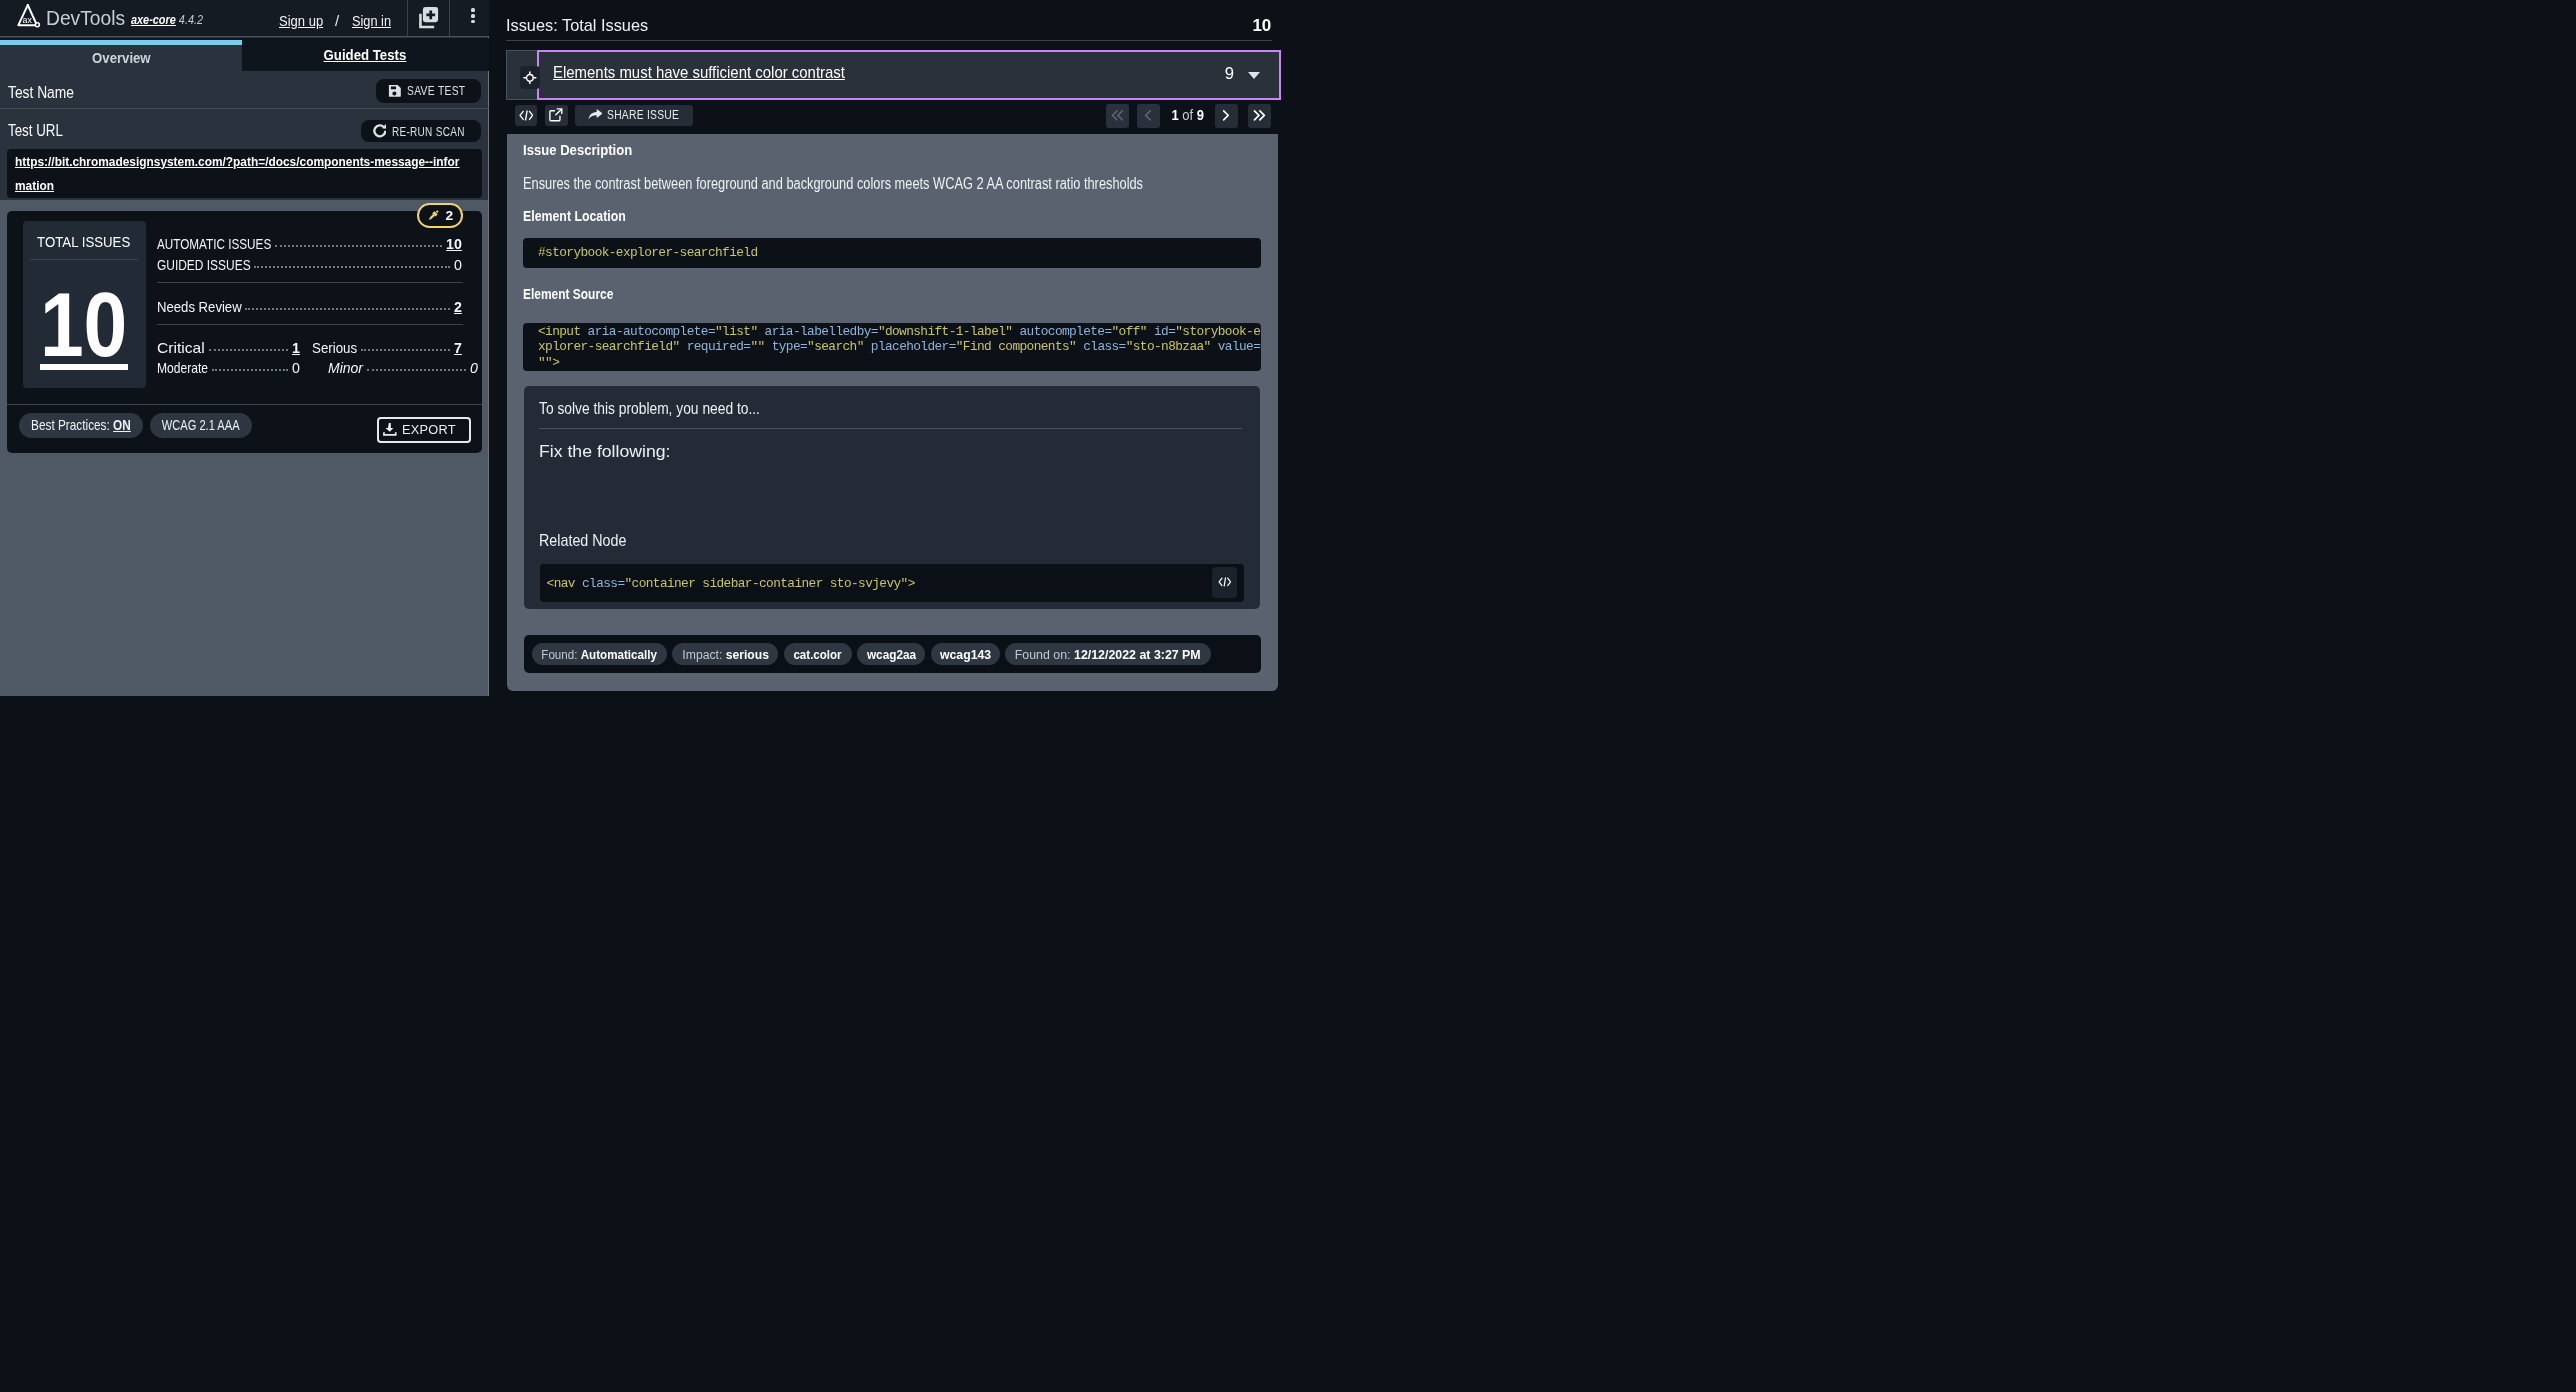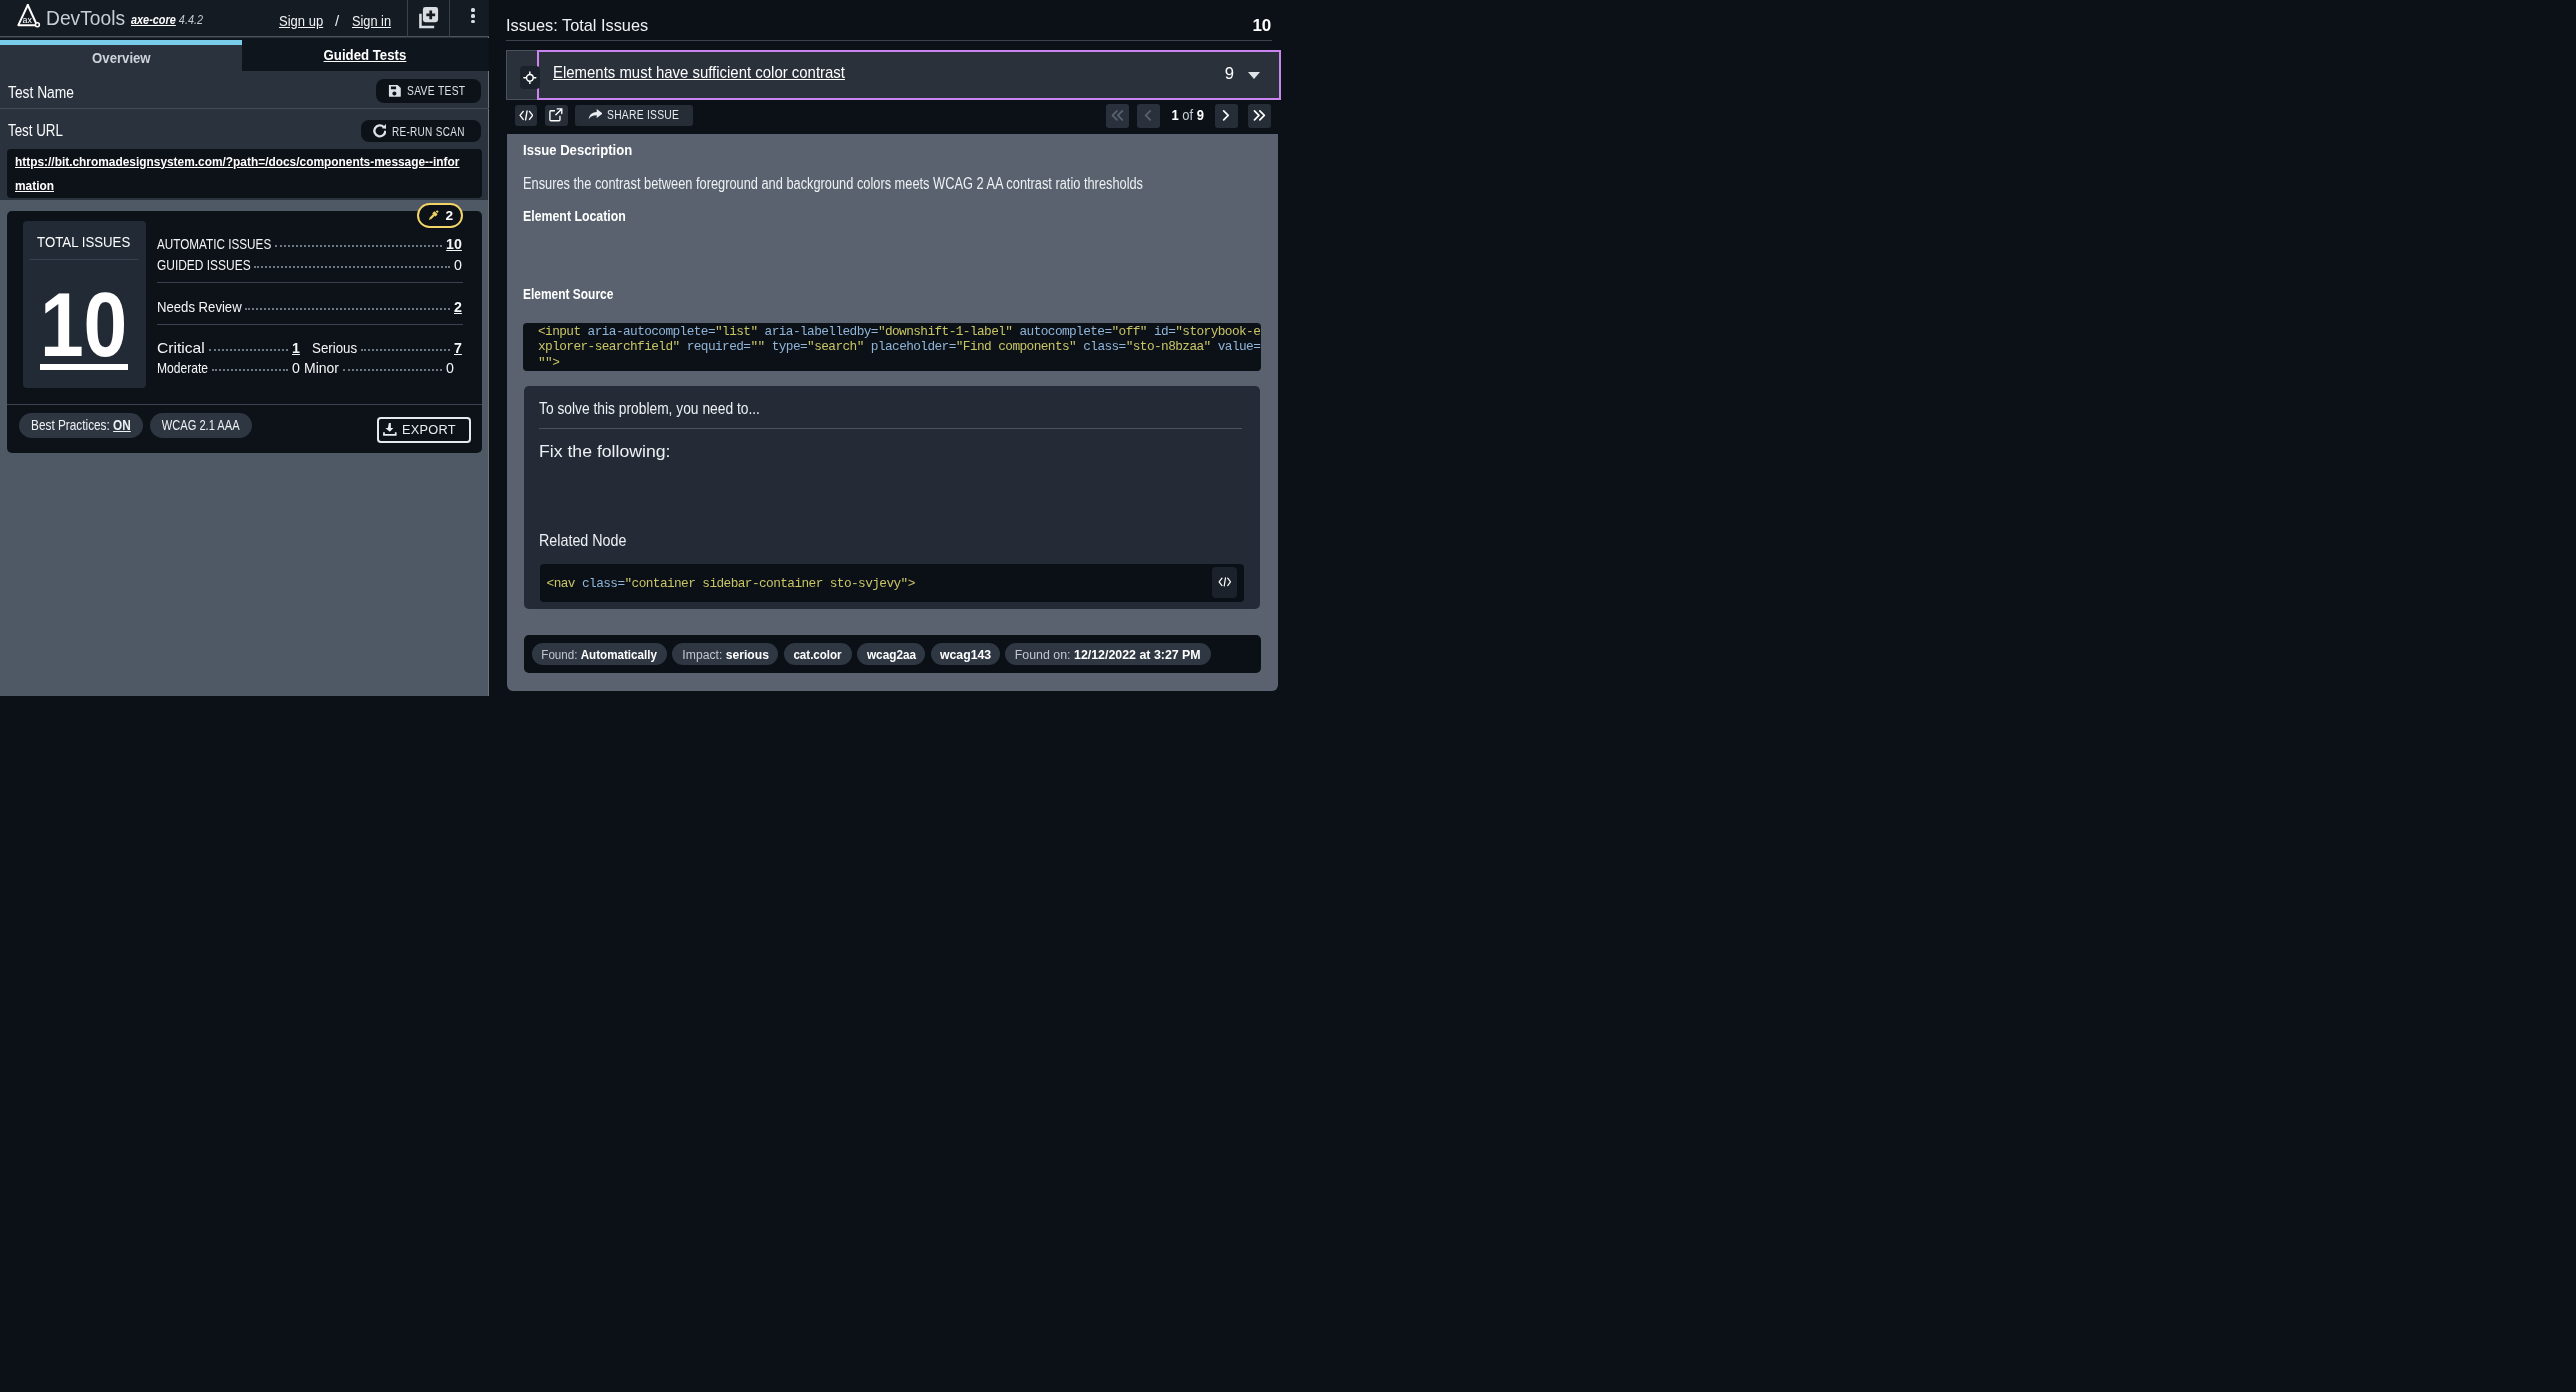--- a/index.html
+++ b/index.html
@@ -229,21 +229,21 @@
     <div class="srow" style="top:129px; left:305px; width:150px;">
         <span class="tx" id="t_r5">Serious</span>
         <span class="lead"></span>
         <span class="val tx" id="t_v5">7</span>
       </div>
     <div class="srow" style="top:149px; width:143px;">
         <span class="tx" id="t_r6">Moderate</span>
         <span class="lead"></span>
         <span class="valp tx" id="t_v6">0</span>
       </div>
-    <div class="srow" style="top:149px; left:297px; width:150px;">
+    <div class="srow" style="top:149px; left:321px; width:150px;font-style:italic;">
         <span class="tx" id="t_r7">Minor</span>
         <span class="lead"></span>
         <span class="valp tx" id="t_v7">0</span>
       </div>
     <div id="cardhr"></div>
     <div class="pill" style="left:11.8px; top:202px; width:124px;">
         <span class="txc" id="t_p1">Best Practices: <b style="text-decoration:underline;">ON</b></span>
       </div>
     <div class="pill" style="left:143px; top:202px; width:102px;">
         <span class="txc" id="t_p2">WCAG 2.1 AAA</span>
@@ -330,20 +330,21 @@
       <g stroke="#fff" stroke-width="1.8" fill="none" stroke-linecap="round" stroke-linejoin="round">
         <path d="M1.5 1 l5 5 -5 5 M7.5 1 l5 5 -5 5"></path>
       </g>
     </svg>
   </div>
 
 <div id="gray">
   <h2 style="top:8.3px;"><span class="tx" id="t_h1">Issue Description</span></h2>
   <div class="para" style="top:41px;"><span class="tx" id="t_pa1">Ensures the contrast between foreground and background colors meets WCAG 2 AA contrast ratio thresholds</span></div>
   <h2 style="top:74px;"><span class="tx" id="t_h2">Element Location</span></h2>
+  <div class="codebox" style="top:104px; height:29.5px; line-height:29.5px; padding-left:15px;">#storybook-explorer-searchfield</div>
   <h2 style="top:152px;"><span class="tx" id="t_h3">Element Source</span></h2>
   <div class="codebox" style="top:189px; height:48px; padding:0.5px 0 0 15px; line-height:15.7px; white-space:pre;"><span class="cy">&lt;input</span> <span class="cb">aria-autocomplete=</span><span class="cy">"list"</span> <span class="cb">aria-labelledby=</span><span class="cy">"downshift-1-label"</span> <span class="cb">autocomplete=</span><span class="cy">"off"</span> <span class="cb">id=</span><span class="cy">"storybook-e<br>xplorer-searchfield"</span> <span class="cb">required=</span><span class="cy">""</span> <span class="cb">type=</span><span class="cy">"search"</span> <span class="cb">placeholder=</span><span class="cy">"Find components"</span> <span class="cb">class=</span><span class="cy">"sto-n8bzaa"</span> <span class="cb">value=<br></span><span class="cy">""&gt;</span></div>
   <div id="card2">
     <div class="h3" style="top:13.7px;"><span class="tx" id="t_ts">To solve this problem, you need to...</span></div>
     <div id="card2hr"></div>
     <div class="h3" style="top:56px; font-size:17px;"><span class="tx" id="t_fix">Fix the following:</span></div>
     <div class="h3" style="top:145px; font-size:17px;"><span class="tx" id="t_rn">Related Node</span></div>
     <div id="relcode">
       <div style="padding:11.8px 0 0 6.9px; white-space:pre;"><span class="cy">&lt;nav</span> <span class="cb">class=</span><span class="cy">"container sidebar-container sto-svjevy"&gt;</span></div>
       <div id="relbtn">

